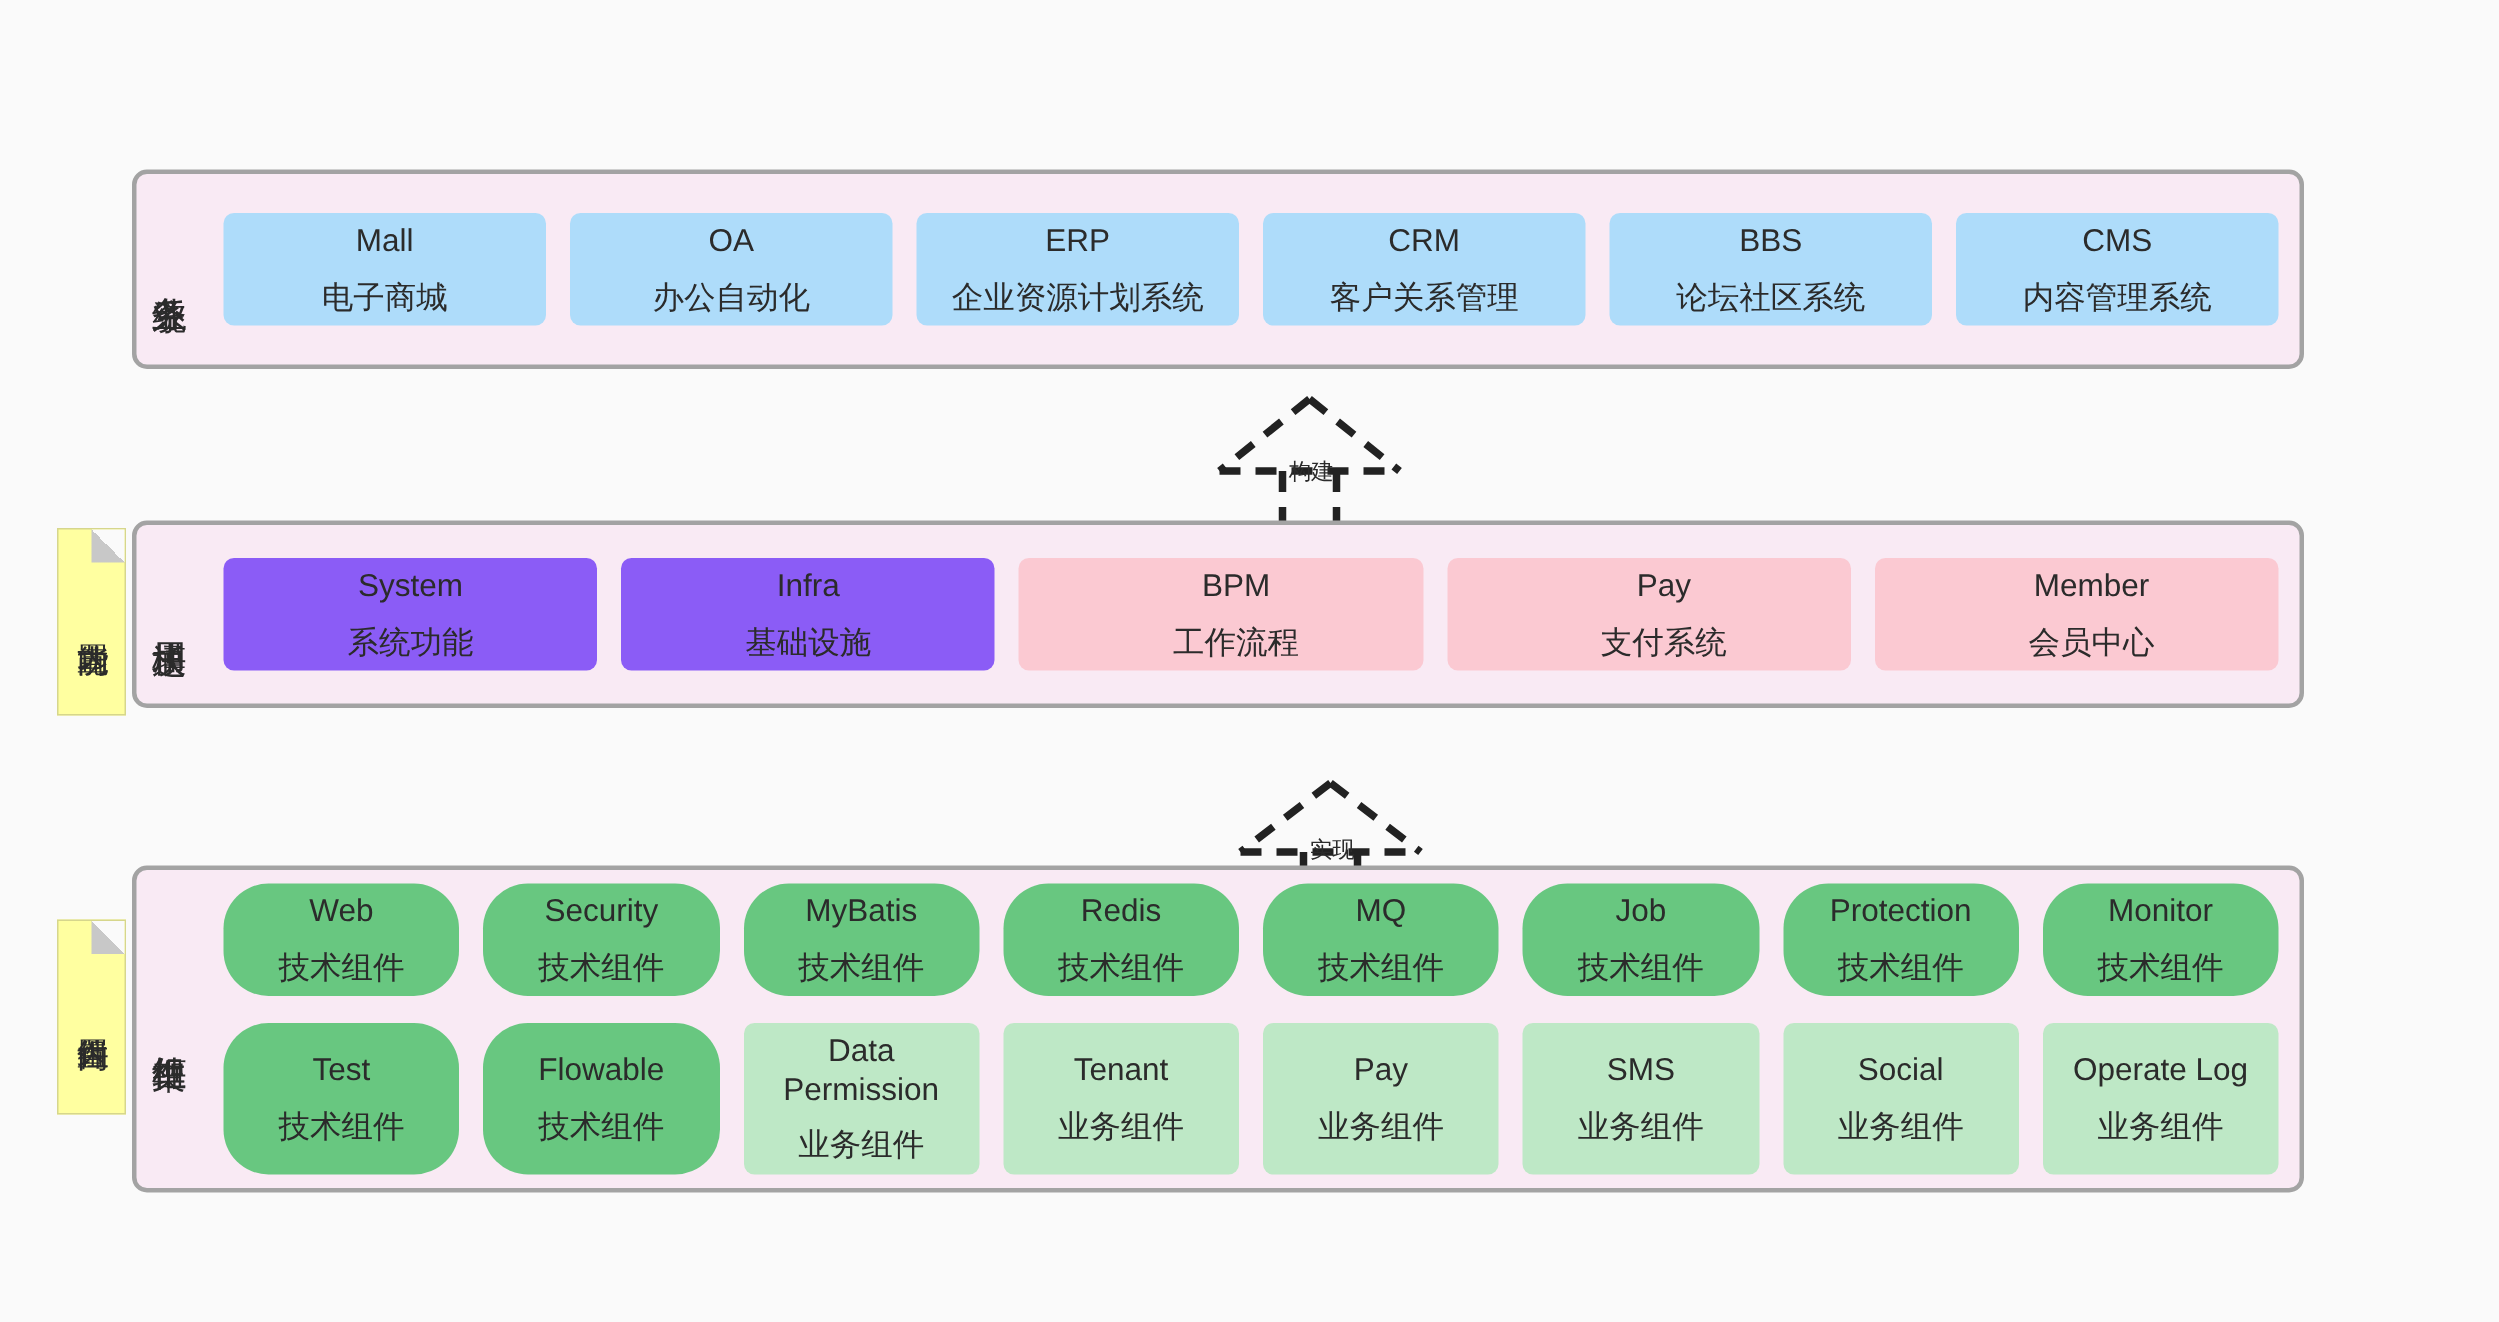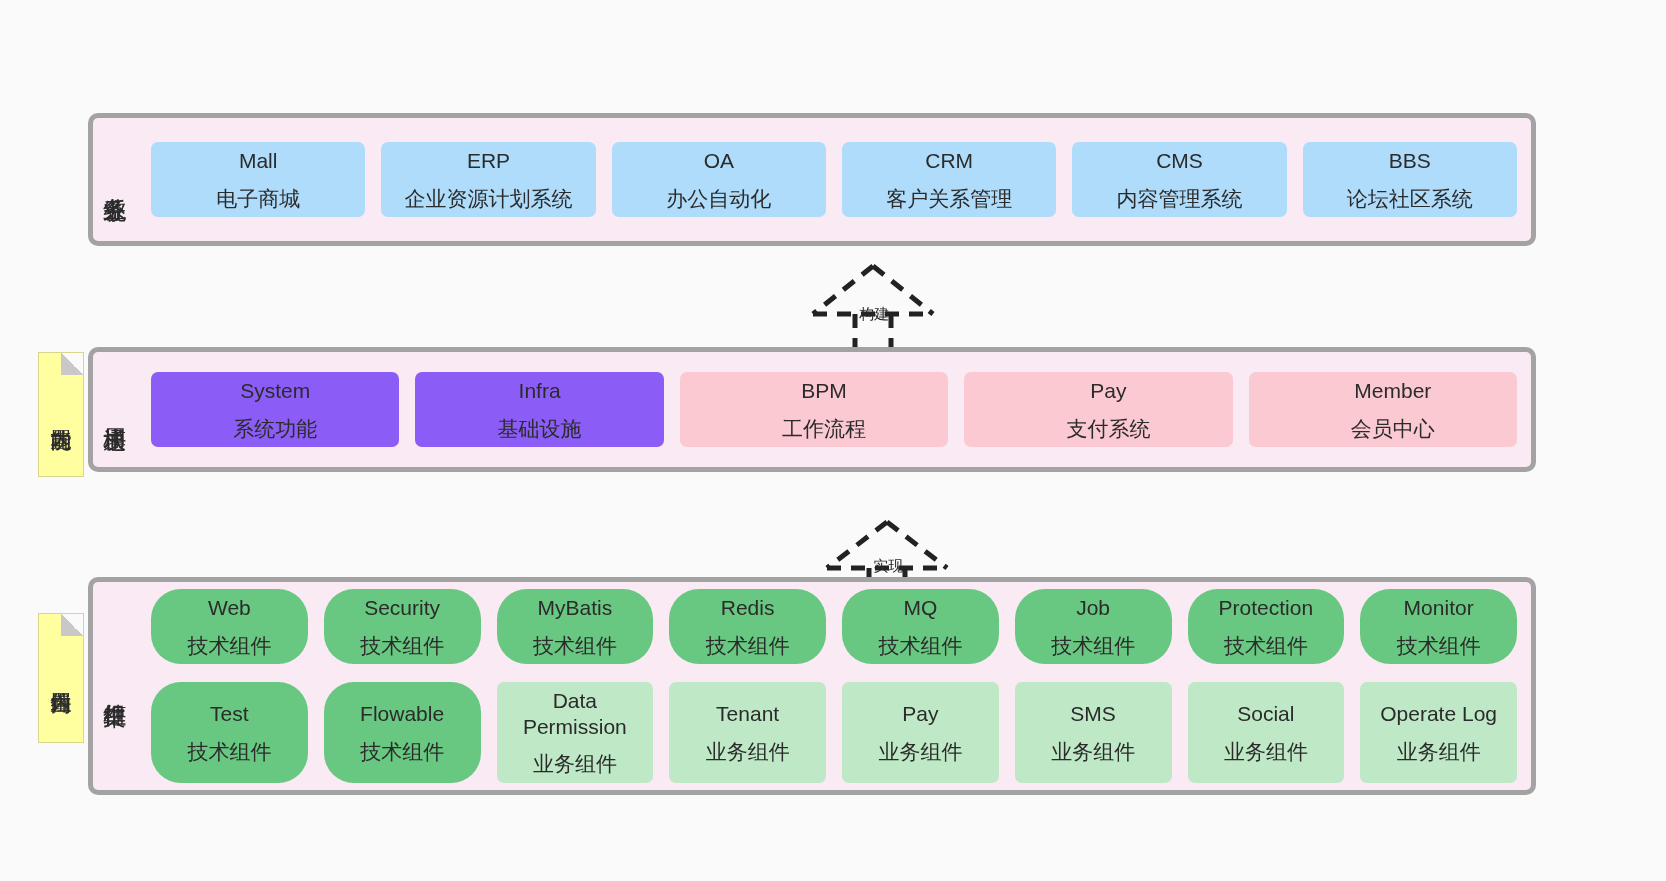--- a/index.html
+++ b/index.html
@@ -14,21 +14,21 @@
     position: relative;
     width: 1666px;
     height: 881px;
     background: #fafafa;
   }
 
   
   .layer {
     position: absolute;
     background: #f9eaf4;
-    border: 5px solid #a3a3a3;
+    border: 3px solid #a3a3a3;
     border-radius: 10px;
     display: flex;
     align-items: stretch;
   }
   .layer-title {
     flex: 0 0 auto;
     width: 44px;
     display: flex;
     align-items: center;
     justify-content: center;
@@ -126,38 +126,38 @@
 
   <div class="layer" id="layer-business" style="left:88px; top:113px; width:1448px; height:133px;">
     <div class="layer-title">业务系统</div>
     <div class="layer-body">
       <div class="row">
         <div class="box c-blue">
           <span class="b-en">Mall</span>
           <span class="b-cn">电子商城</span>
         </div>
         <div class="box c-blue">
+          <span class="b-en">OA</span>
+          <span class="b-cn">办公自动化</span>
+        </div>
+        <div class="box c-blue">
           <span class="b-en">ERP</span>
           <span class="b-cn">企业资源计划系统</span>
         </div>
         <div class="box c-blue">
-          <span class="b-en">OA</span>
-          <span class="b-cn">办公自动化</span>
-        </div>
-        <div class="box c-blue">
           <span class="b-en">CRM</span>
           <span class="b-cn">客户关系管理</span>
         </div>
         <div class="box c-blue">
+          <span class="b-en">BBS</span>
+          <span class="b-cn">论坛社区系统</span>
+        </div>
+        <div class="box c-blue">
           <span class="b-en">CMS</span>
           <span class="b-cn">内容管理系统</span>
-        </div>
-        <div class="box c-blue">
-          <span class="b-en">BBS</span>
-          <span class="b-cn">论坛社区系统</span>
         </div>
       </div>
     </div>
   </div>
 
   <div class="arrow" id="arrow-build" style="left:798px; top:262px; width:150px; height:92px;">
     <svg viewBox="0 0 150 92" preserveAspectRatio="none">
       <path d="M75 4 L135 52" fill="none" stroke="#222" stroke-width="5" stroke-dasharray="14 10" stroke-linecap="butt"></path>
       <path d="M75 4 L15 52" fill="none" stroke="#222" stroke-width="5" stroke-dasharray="14 10" stroke-linecap="butt"></path>
       <path d="M15 52 L135 52" fill="none" stroke="#222" stroke-width="5" stroke-dasharray="14 10" stroke-linecap="butt"></path>

